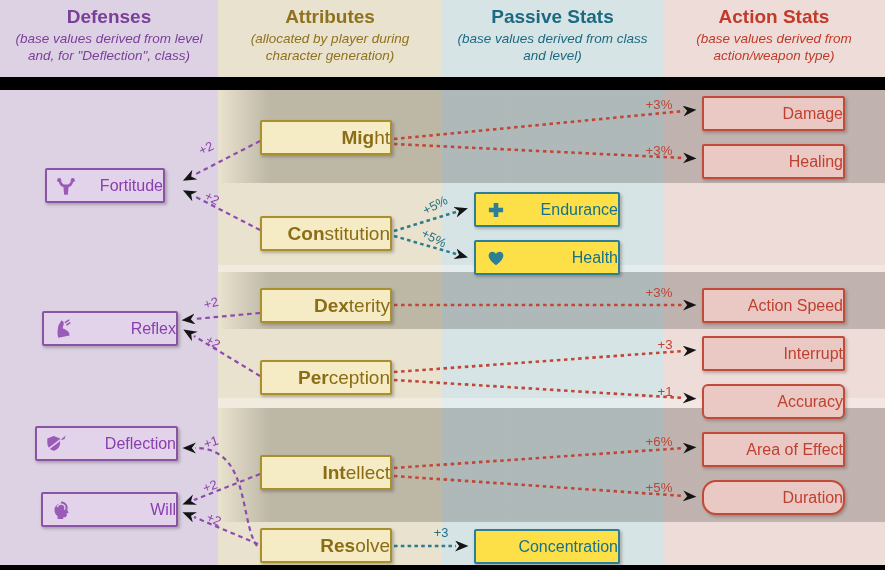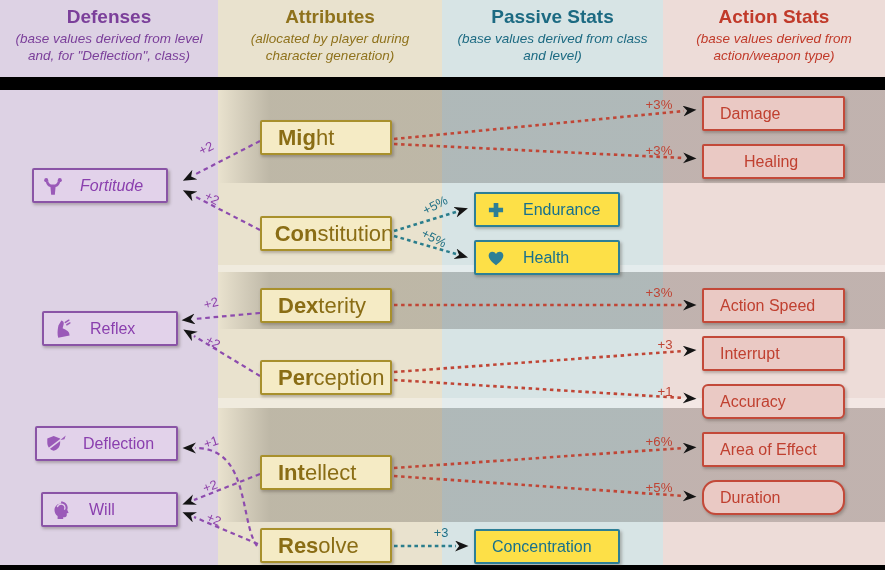--- a/index.html
+++ b/index.html
@@ -19,25 +19,25 @@
   .sep{left:218px;width:667px;background:rgba(255,255,255,0.32);}
   .bar{left:0;width:885px;background:#000;}
   
   .hdr{position:absolute;top:6px;text-align:center;padding:0 5px;box-sizing:border-box;}
   .hdr-title{font-size:19px;font-weight:700;margin-bottom:2px;}
   .hdr-sub{font-size:13.5px;font-style:italic;line-height:1.28;}
   .c-def{color:#7b3f9a;} .c-attr{color:#8f721c;} .c-pas{color:#1c6a82;} .c-act{color:#c13a2a;}
   
   .box{position:absolute;height:35px;border:2px solid;border-radius:2px;display:flex;align-items:center;
        box-sizing:border-box;box-shadow:1.5px 2px 3px rgba(60,50,40,0.3);}
-  .box .lbl{flex:1;text-align:left;font-size:16px;white-space:nowrap;margin-left:16px;}
+  .box .lbl{flex:1;text-align:right;font-size:16px;white-space:nowrap;}
   .box.def{background:#e2d2ea;border-color:#8a54a6;color:#8a3fae;padding-left:8px;}
   .box.def .icn{color:#9a5ab8;}
   .box.attr{background:#f5ebc5;border-color:#a8902c;color:#8a6d15;justify-content:center;}
-  .box.attr .lbl{font-size:22px;}
+  .box.attr .lbl{font-size:19px;}
   .box.attr b{font-weight:700;}
   .box.pas{background:#fde047;border-color:#2d7f96;color:#17708d;padding-left:9px;}
   .box.pas .icn{color:#2d7f96;}
   .box.pas.noicon{padding-left:0;}
   .box.act{background:#eac9c4;border-color:#c34939;color:#c04030;justify-content:center;}
   .icn{display:inline-flex;width:22px;height:22px;align-items:center;justify-content:center;}
   .icn svg{display:block;}
   
   svg.arrows{position:absolute;left:0;top:0;}
   .ln-red{stroke:#c04636;stroke-width:2.6;stroke-dasharray:3.5 3.6;fill:none;}
@@ -105,21 +105,21 @@
 
     <path class="ln-pur" d="M260 141 L194 175" marker-end="url(#ah)"></path>
     <path class="ln-pur" d="M260 230 L194 196" marker-end="url(#ah)"></path>
     <path class="ln-pur" d="M260 313 L194 319" marker-end="url(#ah)"></path>
     <path class="ln-pur" d="M260 376 L194 336" marker-end="url(#ah)"></path>
     <path class="ln-pur" d="M260 474 L194 500" marker-end="url(#ah)"></path>
     <path class="ln-pur" d="M258 544 L194 517" marker-end="url(#ah)"></path>
     <path class="ln-pur" d="M257 546 C243 527 247 473 220 455 C211 449 203 448 195 448" marker-end="url(#ah)"></path>
   </svg>
 
-  <div class="box def" style="left:32px;top:168px;width:136px;font-style:italic;">
+  <div class="box def" style="left:45px;top:168px;width:120px;">
     <span class="icn">
       <svg viewBox="0 0 24 24" width="22" height="22" fill="currentColor">
         <circle cx="4.6" cy="5.6" r="2.2"></circle>
           <circle cx="19.4" cy="5.6" r="2.2"></circle>
         <path d="M9.8 10.4C8.3 9.9 7.2 8.6 7 6.8l-2.7.7c.3 2.9 2.3 5 4.9 5.7l.8 8.3h4l.8-8.3c2.6-.7 4.6-2.8 4.9-5.7L17 6.8c-.2 1.8-1.3 3.1-2.8 3.6z"></path>
       </svg>
     </span>
     <span class="lbl">Fortitude</span>
   </div>
   <div class="box def" style="left:42px;top:311px;width:136px;">

